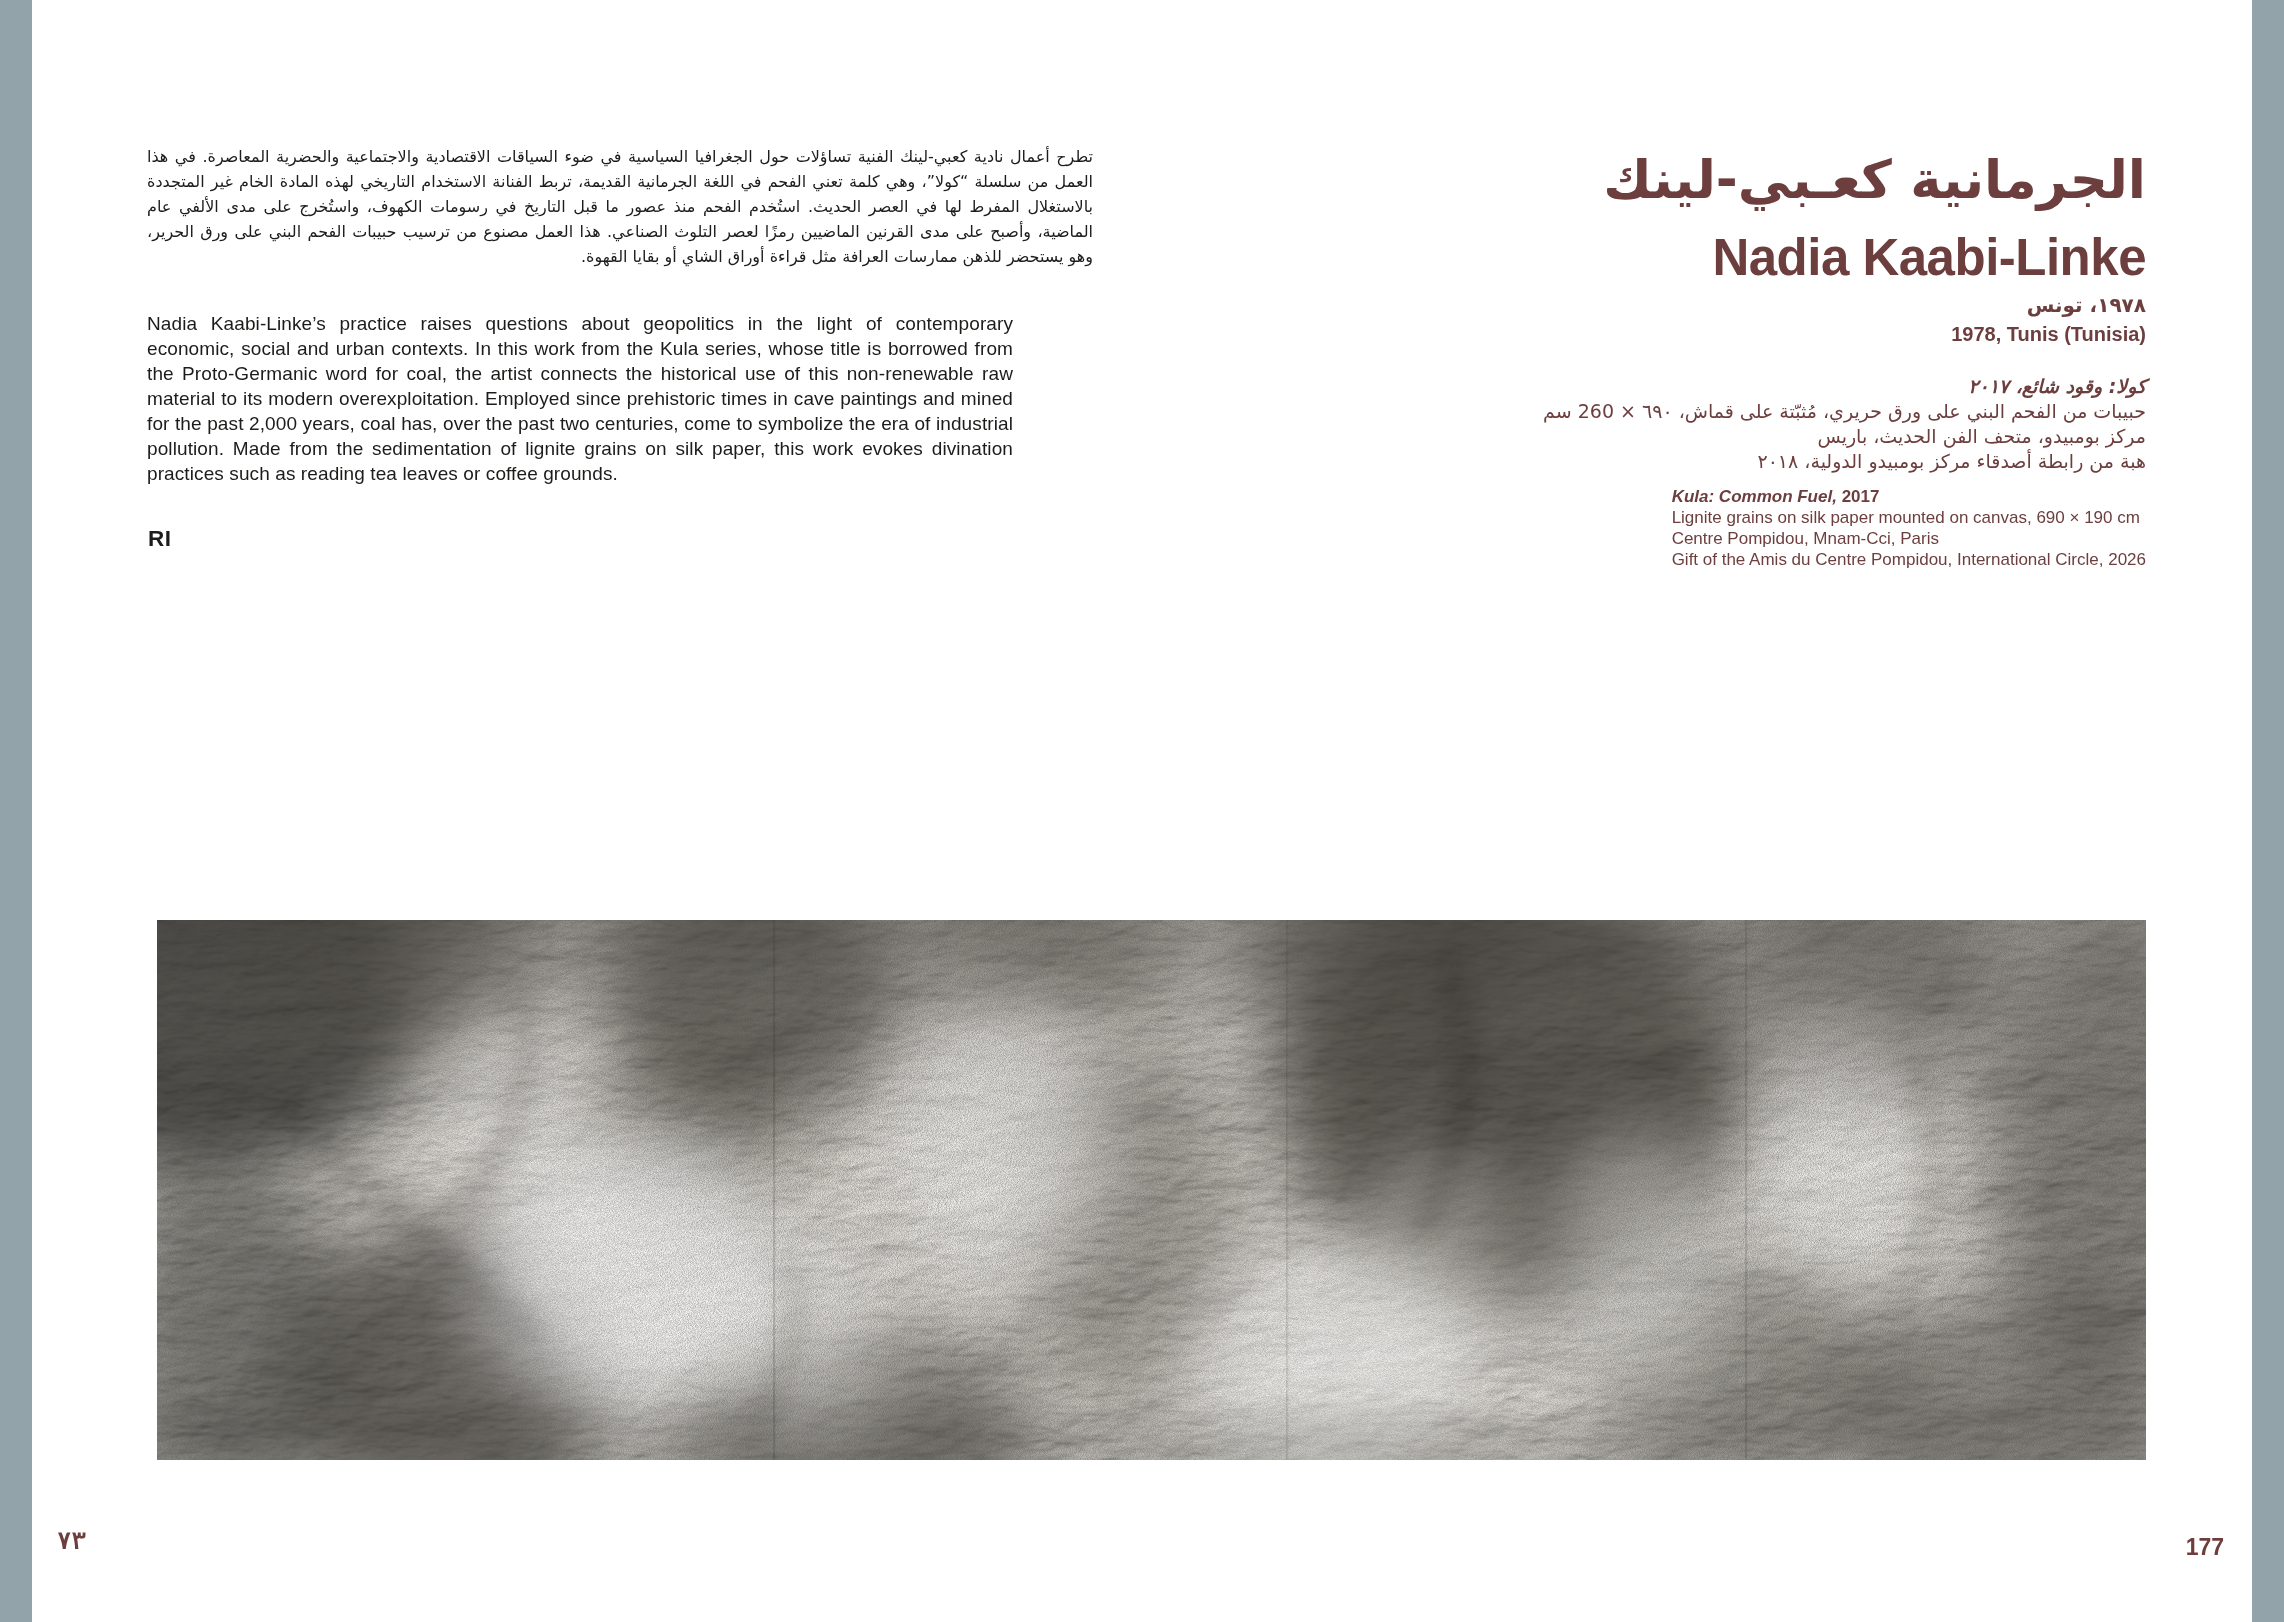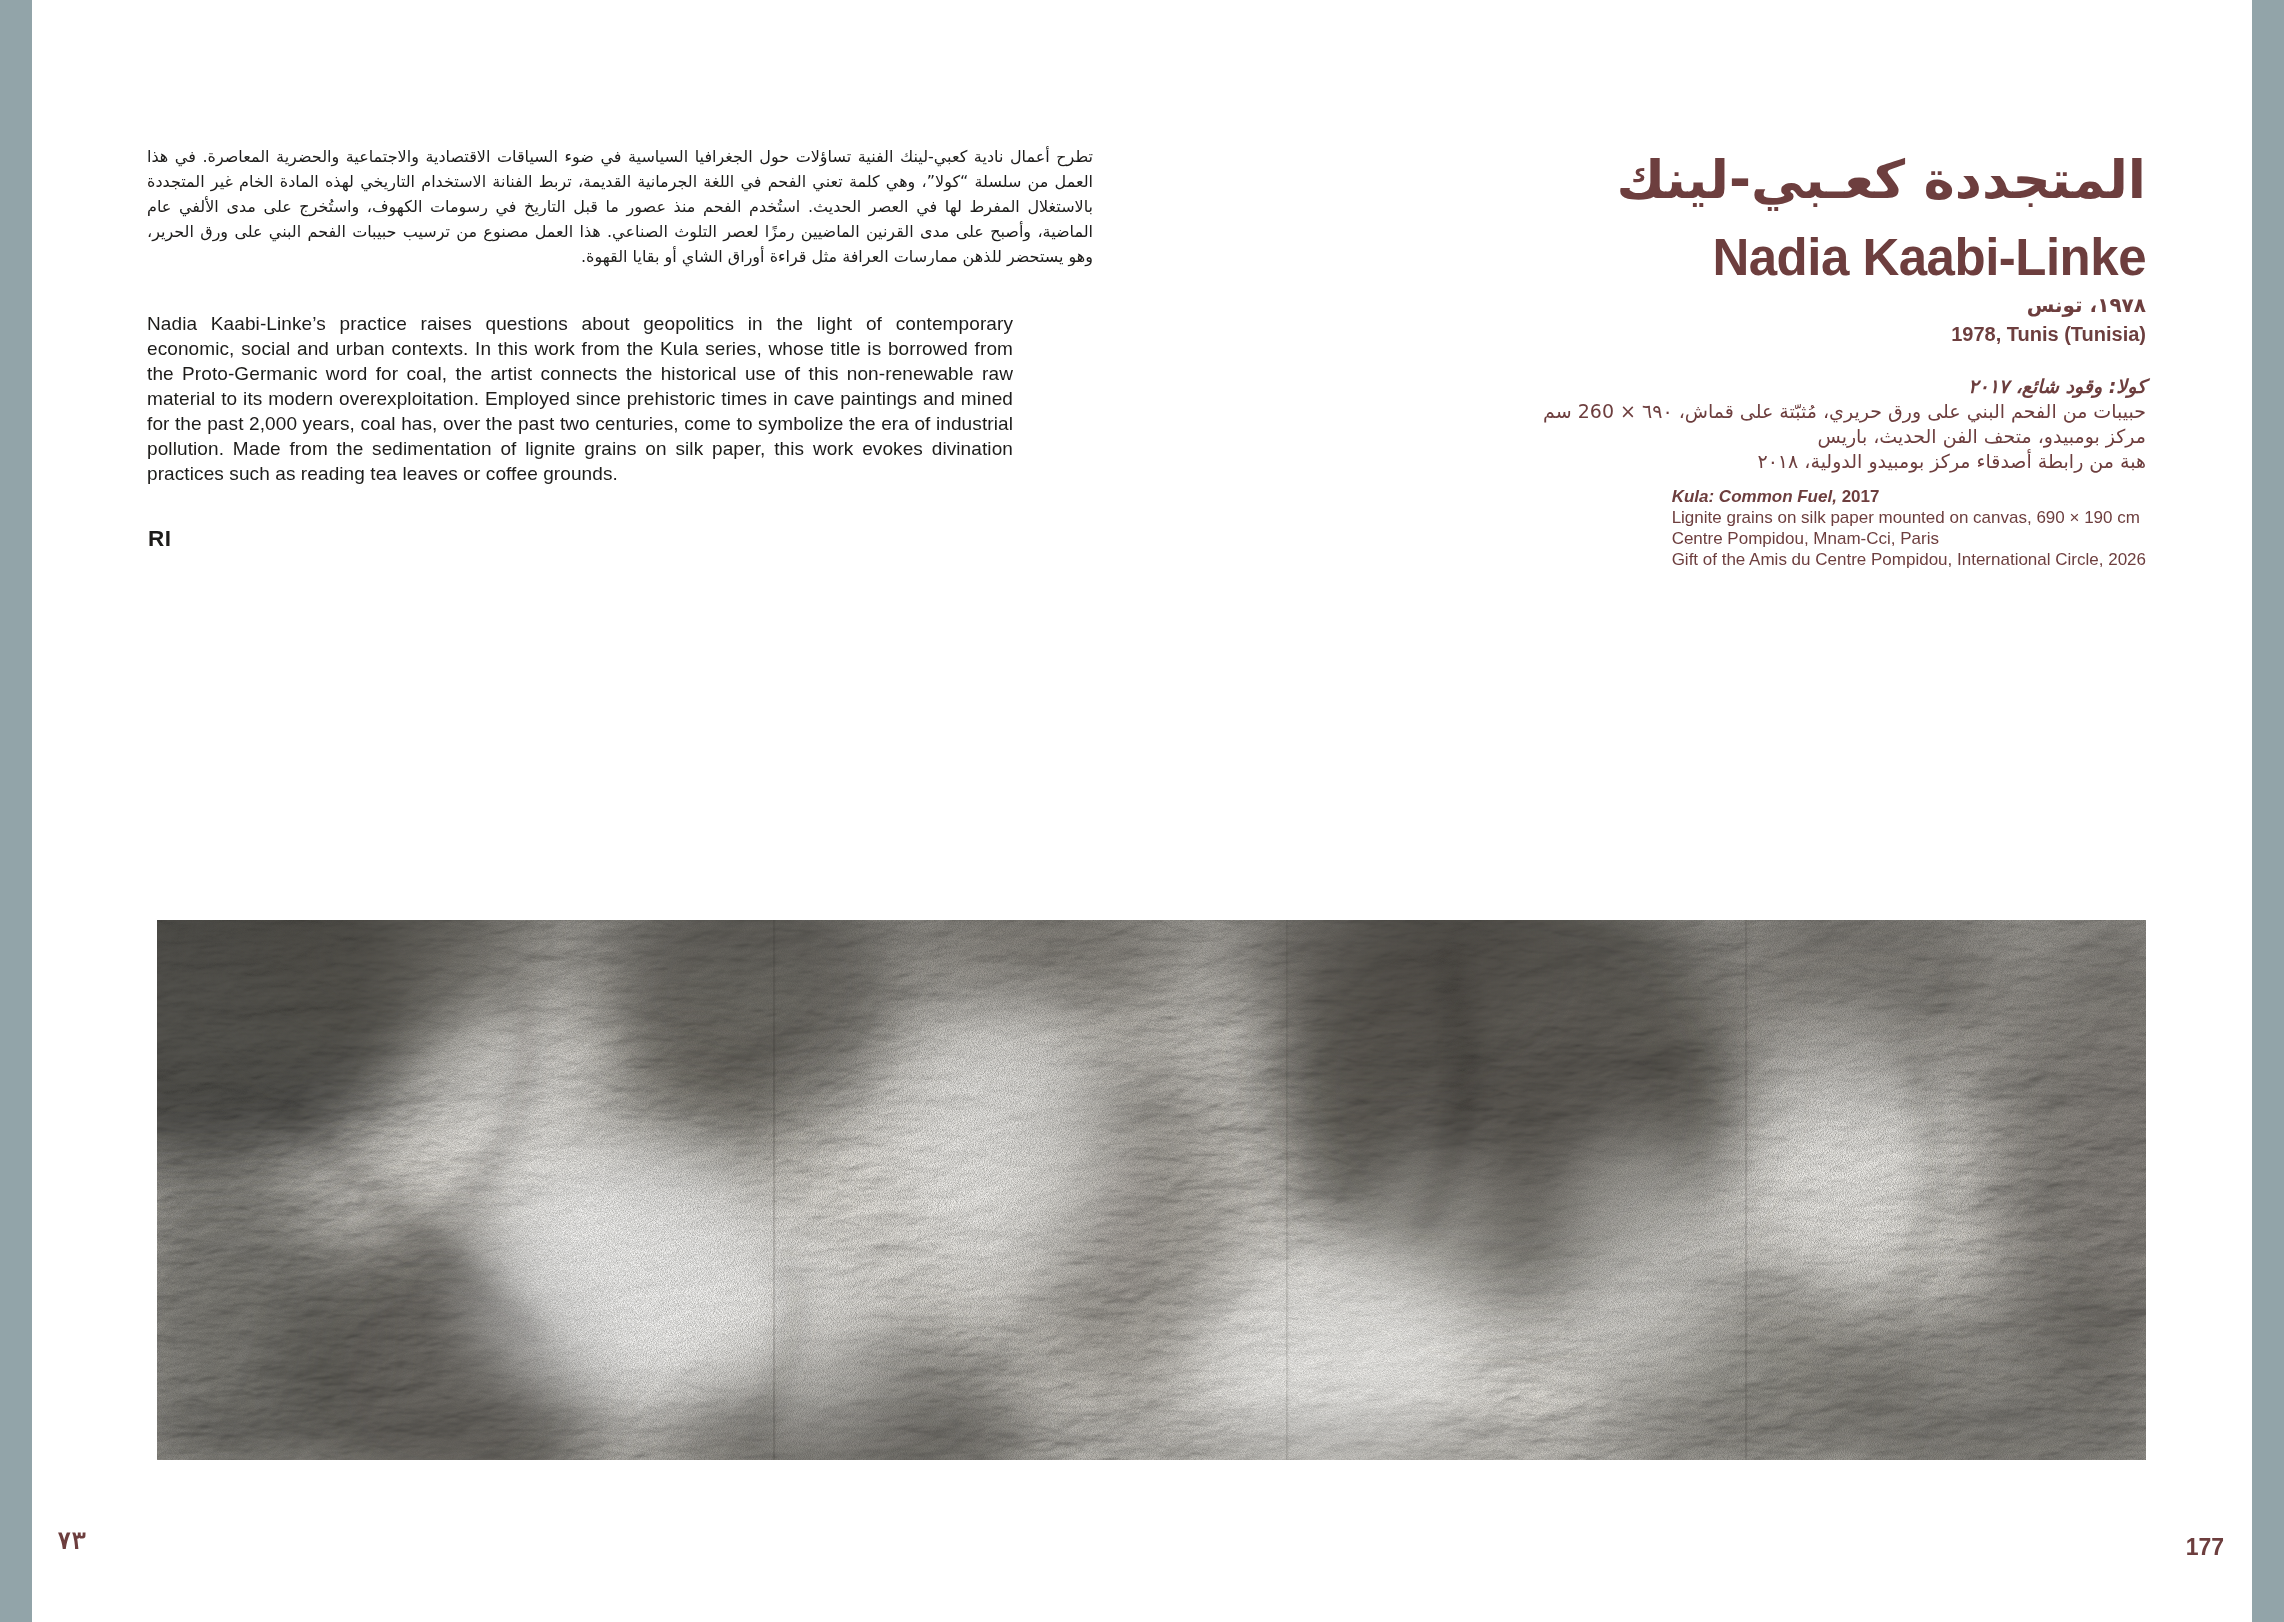--- a/index.html
+++ b/index.html
@@ -80,21 +80,21 @@
 
   <div class="edge edge-left"></div>
   <div class="edge edge-right"></div>
 
   <div class="arabic-para ar" dir="rtl" lang="ar">تطرح أعمال نادية كعبي-لينك الفنية تساؤلات حول الجغرافيا السياسية في ضوء السياقات الاقتصادية والاجتماعية والحضرية المعاصرة. في هذا العمل من سلسلة “كولا”، وهي كلمة تعني الفحم في اللغة الجرمانية القديمة، تربط الفنانة الاستخدام التاريخي لهذه المادة الخام غير المتجددة بالاستغلال المفرط لها في العصر الحديث. استُخدم الفحم منذ عصور ما قبل التاريخ في رسومات الكهوف، واستُخرج على مدى الألفي عام الماضية، وأصبح على مدى القرنين الماضيين رمزًا لعصر التلوث الصناعي. هذا العمل مصنوع من ترسيب حبيبات الفحم البني على ورق الحرير، وهو يستحضر للذهن ممارسات العرافة مثل قراءة أوراق الشاي أو بقايا القهوة.</div>
 
   <p class="english-para" lang="en"><span>Nadia Kaabi-Linke’s practice raises questions about geopolitics in the light of contemporary economic, social and urban contexts. In this work from the </span><span class="it">Kula</span><span> series, whose title is borrowed from the Proto-Germanic word for coal, the artist connects the historical use of this non-renewable raw material to its modern overexploitation. Employed since prehistoric times in cave paintings and mined for the past 2,000 years, coal has, over the past two centuries, come to symbolize the era of industrial pollution. Made from the sedimentation of lignite grains on silk paper, this work evokes divination practices such as reading tea leaves or coffee grounds.</span></p>
 
   <div class="initials">RI</div>
 
-  <div class="artist-name-ar ar" dir="rtl" lang="ar">المتجددة كعـبي-لينك</div>
+  <div class="artist-name-ar ar" dir="rtl" lang="ar">الجرمانية كعـبي-لينك</div>
 
   <div class="artist-name-en" lang="en">Nadia Kaabi-Linke</div>
 
   <div class="birth-ar ar" dir="rtl" lang="ar">١٩٧٨، تونس</div>
 
   <div class="birth-en" lang="en">1978, Tunis (Tunisia)</div>
 
   <div class="caption-ar ar" dir="rtl" lang="ar">
     <div class="cap-line-ar cap-title-ar">كولا: وقود شائع، ٢٠١٧</div>
     <div class="cap-line-ar">حبيبات من الفحم البني على ورق حريري، مُثبّتة على قماش، ٦٩٠ × 260 سم</div>

